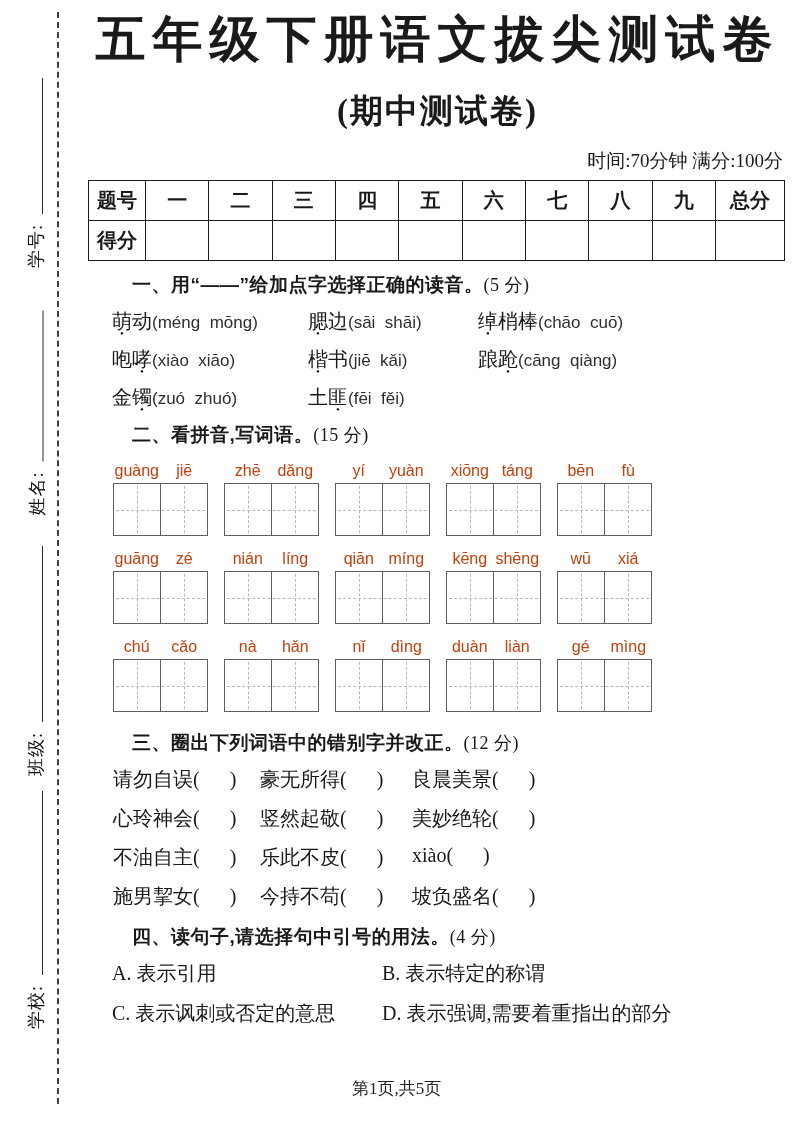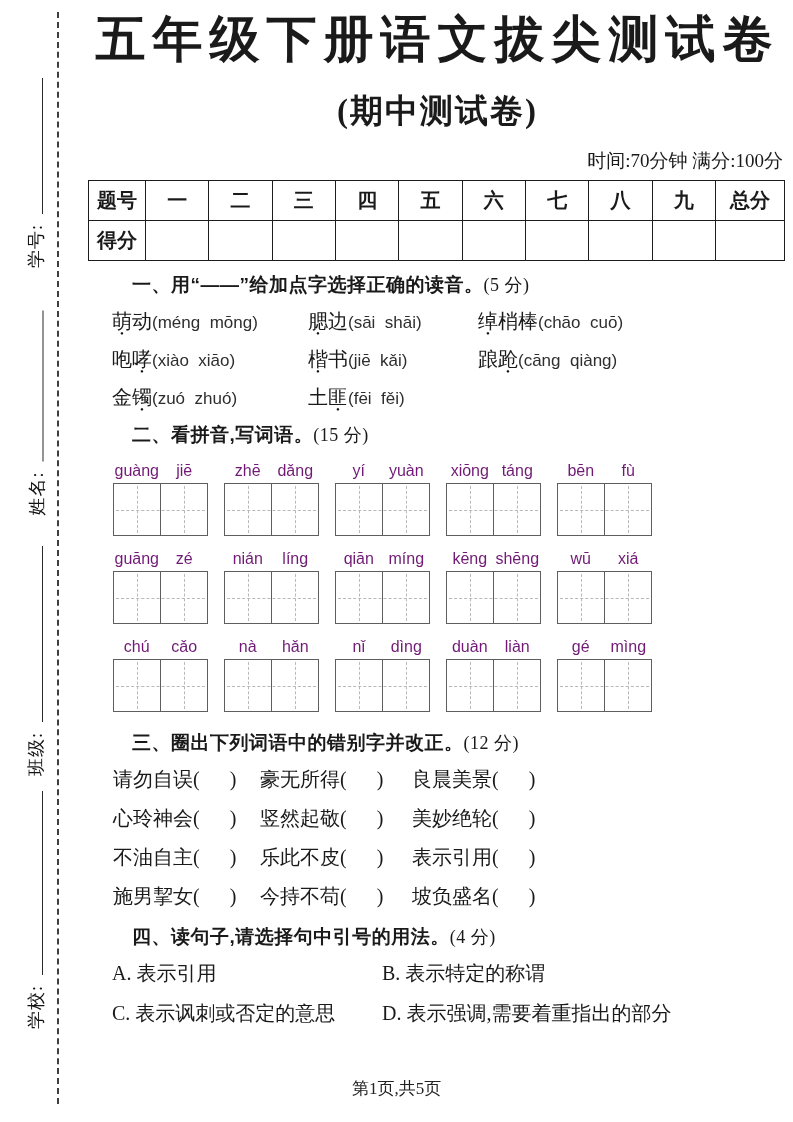--- a/index.html
+++ b/index.html
@@ -29,21 +29,21 @@
   .witem{font-size:20px;white-space:nowrap;}
   .wchar{position:relative;}
   .wchar.dot::after{content:"•";position:absolute;left:50%;transform:translateX(-50%);
         bottom:-0.62em;font-size:11px;color:#111;}
   .py1{font-family:"Liberation Sans","DejaVu Sans",sans-serif;font-size:17px;color:#2e2e2e;white-space:pre;}
   
   .box-row{margin-top:14px;padding-left:25px;display:flex;gap:16px;}
   .box-group{width:95px;}
   .pyrow{display:flex;margin-bottom:3px;}
   .pyrow span{flex:1;text-align:center;font-family:"Liberation Sans","DejaVu Sans",sans-serif;
-        font-size:16px;color:#701a75;white-space:nowrap;}
+        font-size:16px;color:#c2410c;white-space:nowrap;}
   .wbox{position:relative;width:95px;height:53px;border:1.6px solid #5e5e5e;box-sizing:border-box;display:flex;}
   .wbox .cell{flex:1;position:relative;}
   .wbox .cell + .cell{border-left:1.2px solid #5e5e5e;}
   .wbox .cell::before{content:"";position:absolute;left:50%;top:2px;bottom:2px;border-left:1px dashed #b8b8b8;}
   .wbox::after{content:"";position:absolute;left:2px;right:2px;top:50%;border-top:1px dashed #b8b8b8;}
   
   .s3-grid{margin-top:10px;padding-left:25px;display:grid;grid-template-columns:147px 152px 1fr;row-gap:12px;}
   .idiom{font-size:20px;white-space:pre;}
   
   .s4-grid{margin-top:10px;padding-left:24px;display:grid;grid-template-columns:270px 1fr;row-gap:13px;}
@@ -290,21 +290,21 @@
     </div>
     <div class="s3-grid">
       <div class="idiom"><span>请勿自误</span><span>(      )</span></div>
       <div class="idiom"><span>豪无所得</span><span>(      )</span></div>
       <div class="idiom"><span>良晨美景</span><span>(      )</span></div>
       <div class="idiom"><span>心玲神会</span><span>(      )</span></div>
       <div class="idiom"><span>竖然起敬</span><span>(      )</span></div>
       <div class="idiom"><span>美妙绝轮</span><span>(      )</span></div>
       <div class="idiom"><span>不油自主</span><span>(      )</span></div>
       <div class="idiom"><span>乐此不皮</span><span>(      )</span></div>
-      <div class="idiom"><span>表示引用</span><span>(      )</span></div>
+      <div class="idiom"><span>xiào</span><span>(      )</span></div>
       <div class="idiom"><span>施男挈女</span><span>(      )</span></div>
       <div class="idiom"><span>今持不苟</span><span>(      )</span></div>
       <div class="idiom"><span>坡负盛名</span><span>(      )</span></div>
     </div>
 
     <div class="sec-head" style="margin-top:14px">
       <span>四、读句子,请选择句中引号的用法。</span><span class="score">(4 分)</span>
     </div>
     <div class="s4-grid">
       <div class="opt">A. 表示引用</div>

